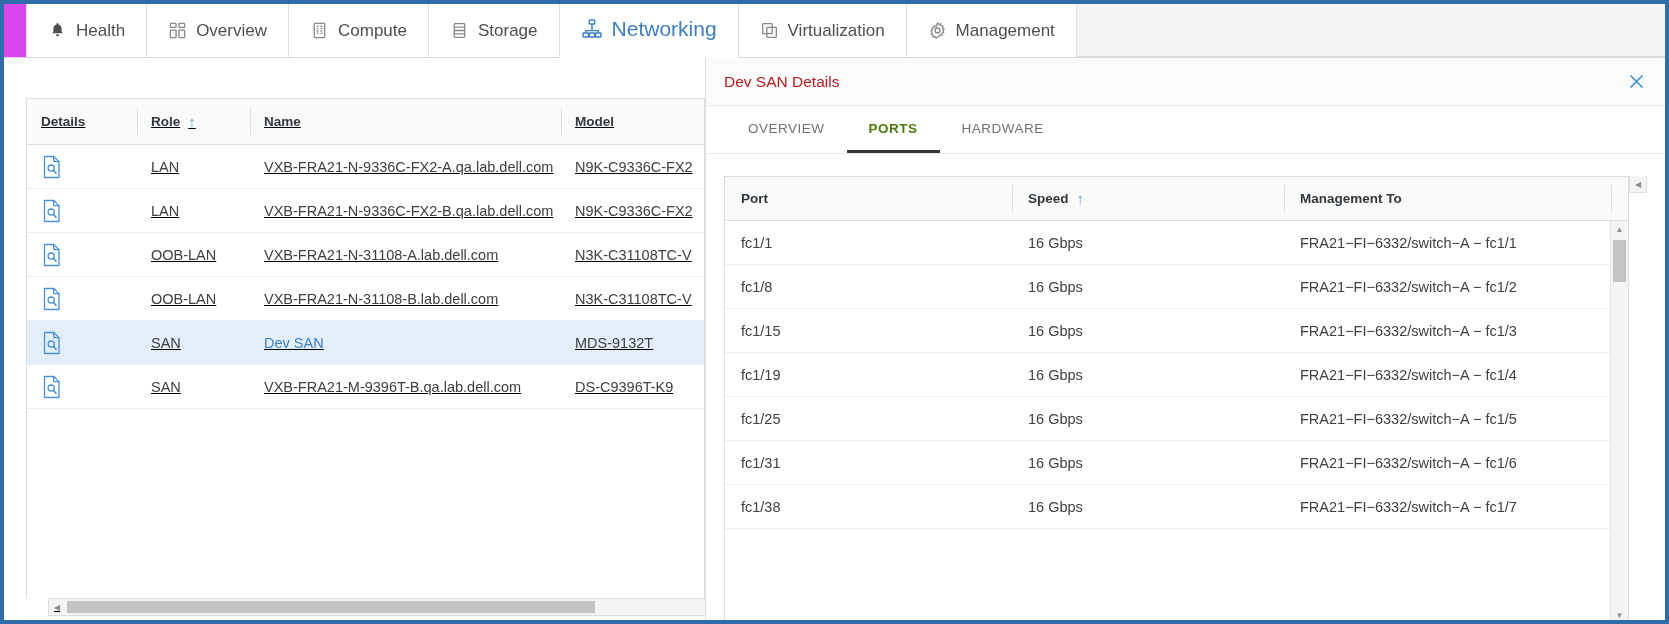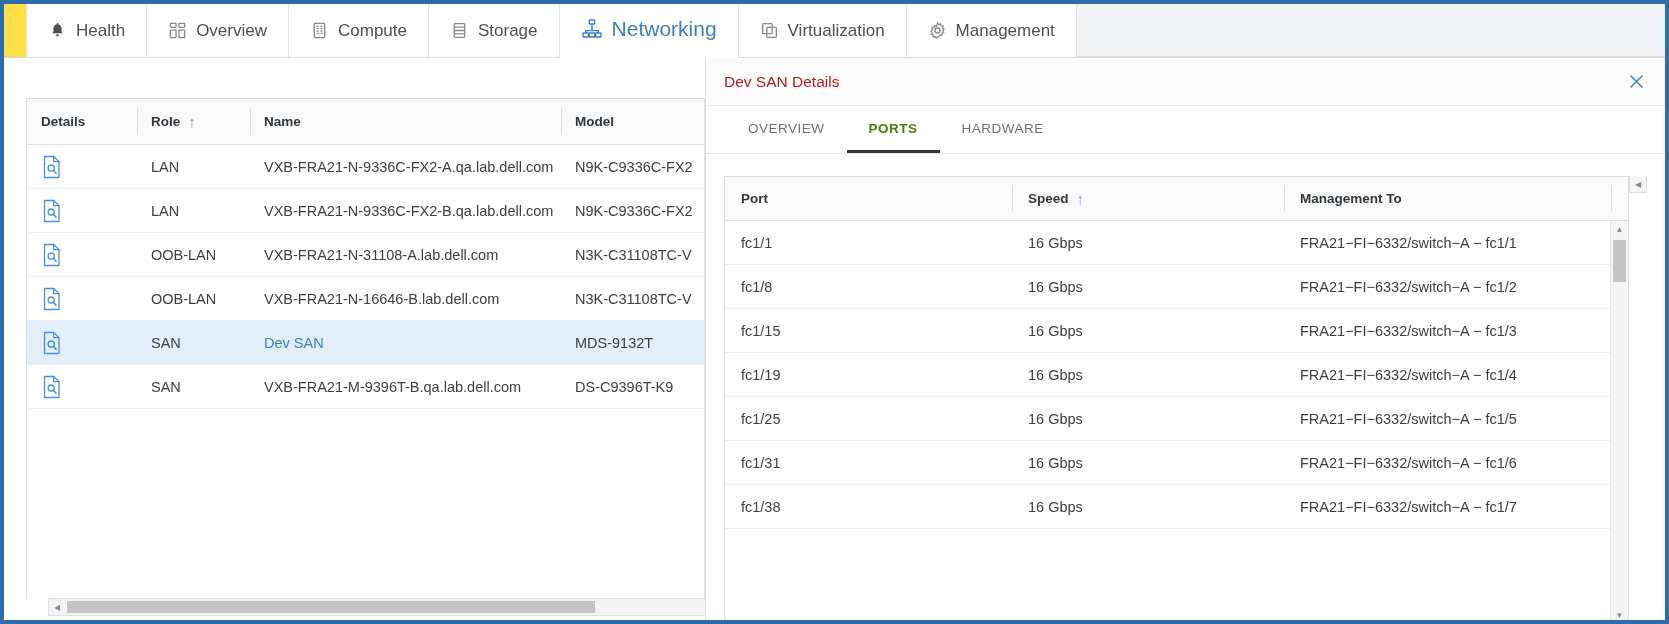--- a/index.html
+++ b/index.html
@@ -16,21 +16,21 @@
     height: 624px;
     background: #ffffff;
     border: 4px solid #2e6da9;
     overflow: hidden;
   }
 
   
   .tabbar {
     position: relative;
     height: 54px;
-    background: #fde047;
+    background: #d946ef;
     border-bottom: 1px solid #d8dbdd;
     display: flex;
     align-items: flex-end;
     padding-left: 22px;
   }
   .tab {
     display: flex;
     align-items: center;
     gap: 9px;
     height: 54px;
@@ -80,20 +80,21 @@
     background: #ffffff;
     padding-top: 40px;
   }
 
   
   .left-pane {
     width: 701px;
     flex: 0 0 701px;
     padding-left: 22px;
     padding-right: 0;
+    text-decoration: underline;
   }
   .grid-box {
     border: 1px solid #dcdfe1;
     border-bottom: none;
     background: #ffffff;
     height: 500px;
     display: flex;
     flex-direction: column;
   }
   .grid-head {
@@ -468,21 +469,21 @@
                 <span class="det-icon">
                   <svg viewBox="0 0 22 24" width="22" height="24" fill="none" stroke="#4a90d9" stroke-width="1.3" stroke-linecap="round" stroke-linejoin="round">
                     <path d="M3.5 1.5h9.2l5.3 5.1v15.9H3.5z"></path>
                     <path d="M12.7 1.5v5.1h5.3"></path>
                     <circle cx="10.2" cy="13.1" r="3.1"></circle>
                     <path d="M12.5 15.5l2.5 2.8" stroke-width="1.6"></path>
                   </svg>
                 </span>
               </div>
               <div class="gcell c-role">OOB-LAN</div>
-              <div class="gcell c-name">VXB-FRA21-N-16646-B.lab.dell.com</div>
+              <div class="gcell c-name">VXB-FRA21-N-31108-B.lab.dell.com</div>
               <div class="gcell c-model">N3K-C31108TC-V</div>
             </div>
             <div class="grow selected">
               <div class="gcell c-details">
                 <span class="det-icon">
                   <svg viewBox="0 0 22 24" width="22" height="24" fill="none" stroke="#4a90d9" stroke-width="1.3" stroke-linecap="round" stroke-linejoin="round">
                     <path d="M3.5 1.5h9.2l5.3 5.1v15.9H3.5z"></path>
                     <path d="M12.7 1.5v5.1h5.3"></path>
                     <circle cx="10.2" cy="13.1" r="3.1"></circle>
                     <path d="M12.5 15.5l2.5 2.8" stroke-width="1.6"></path>

